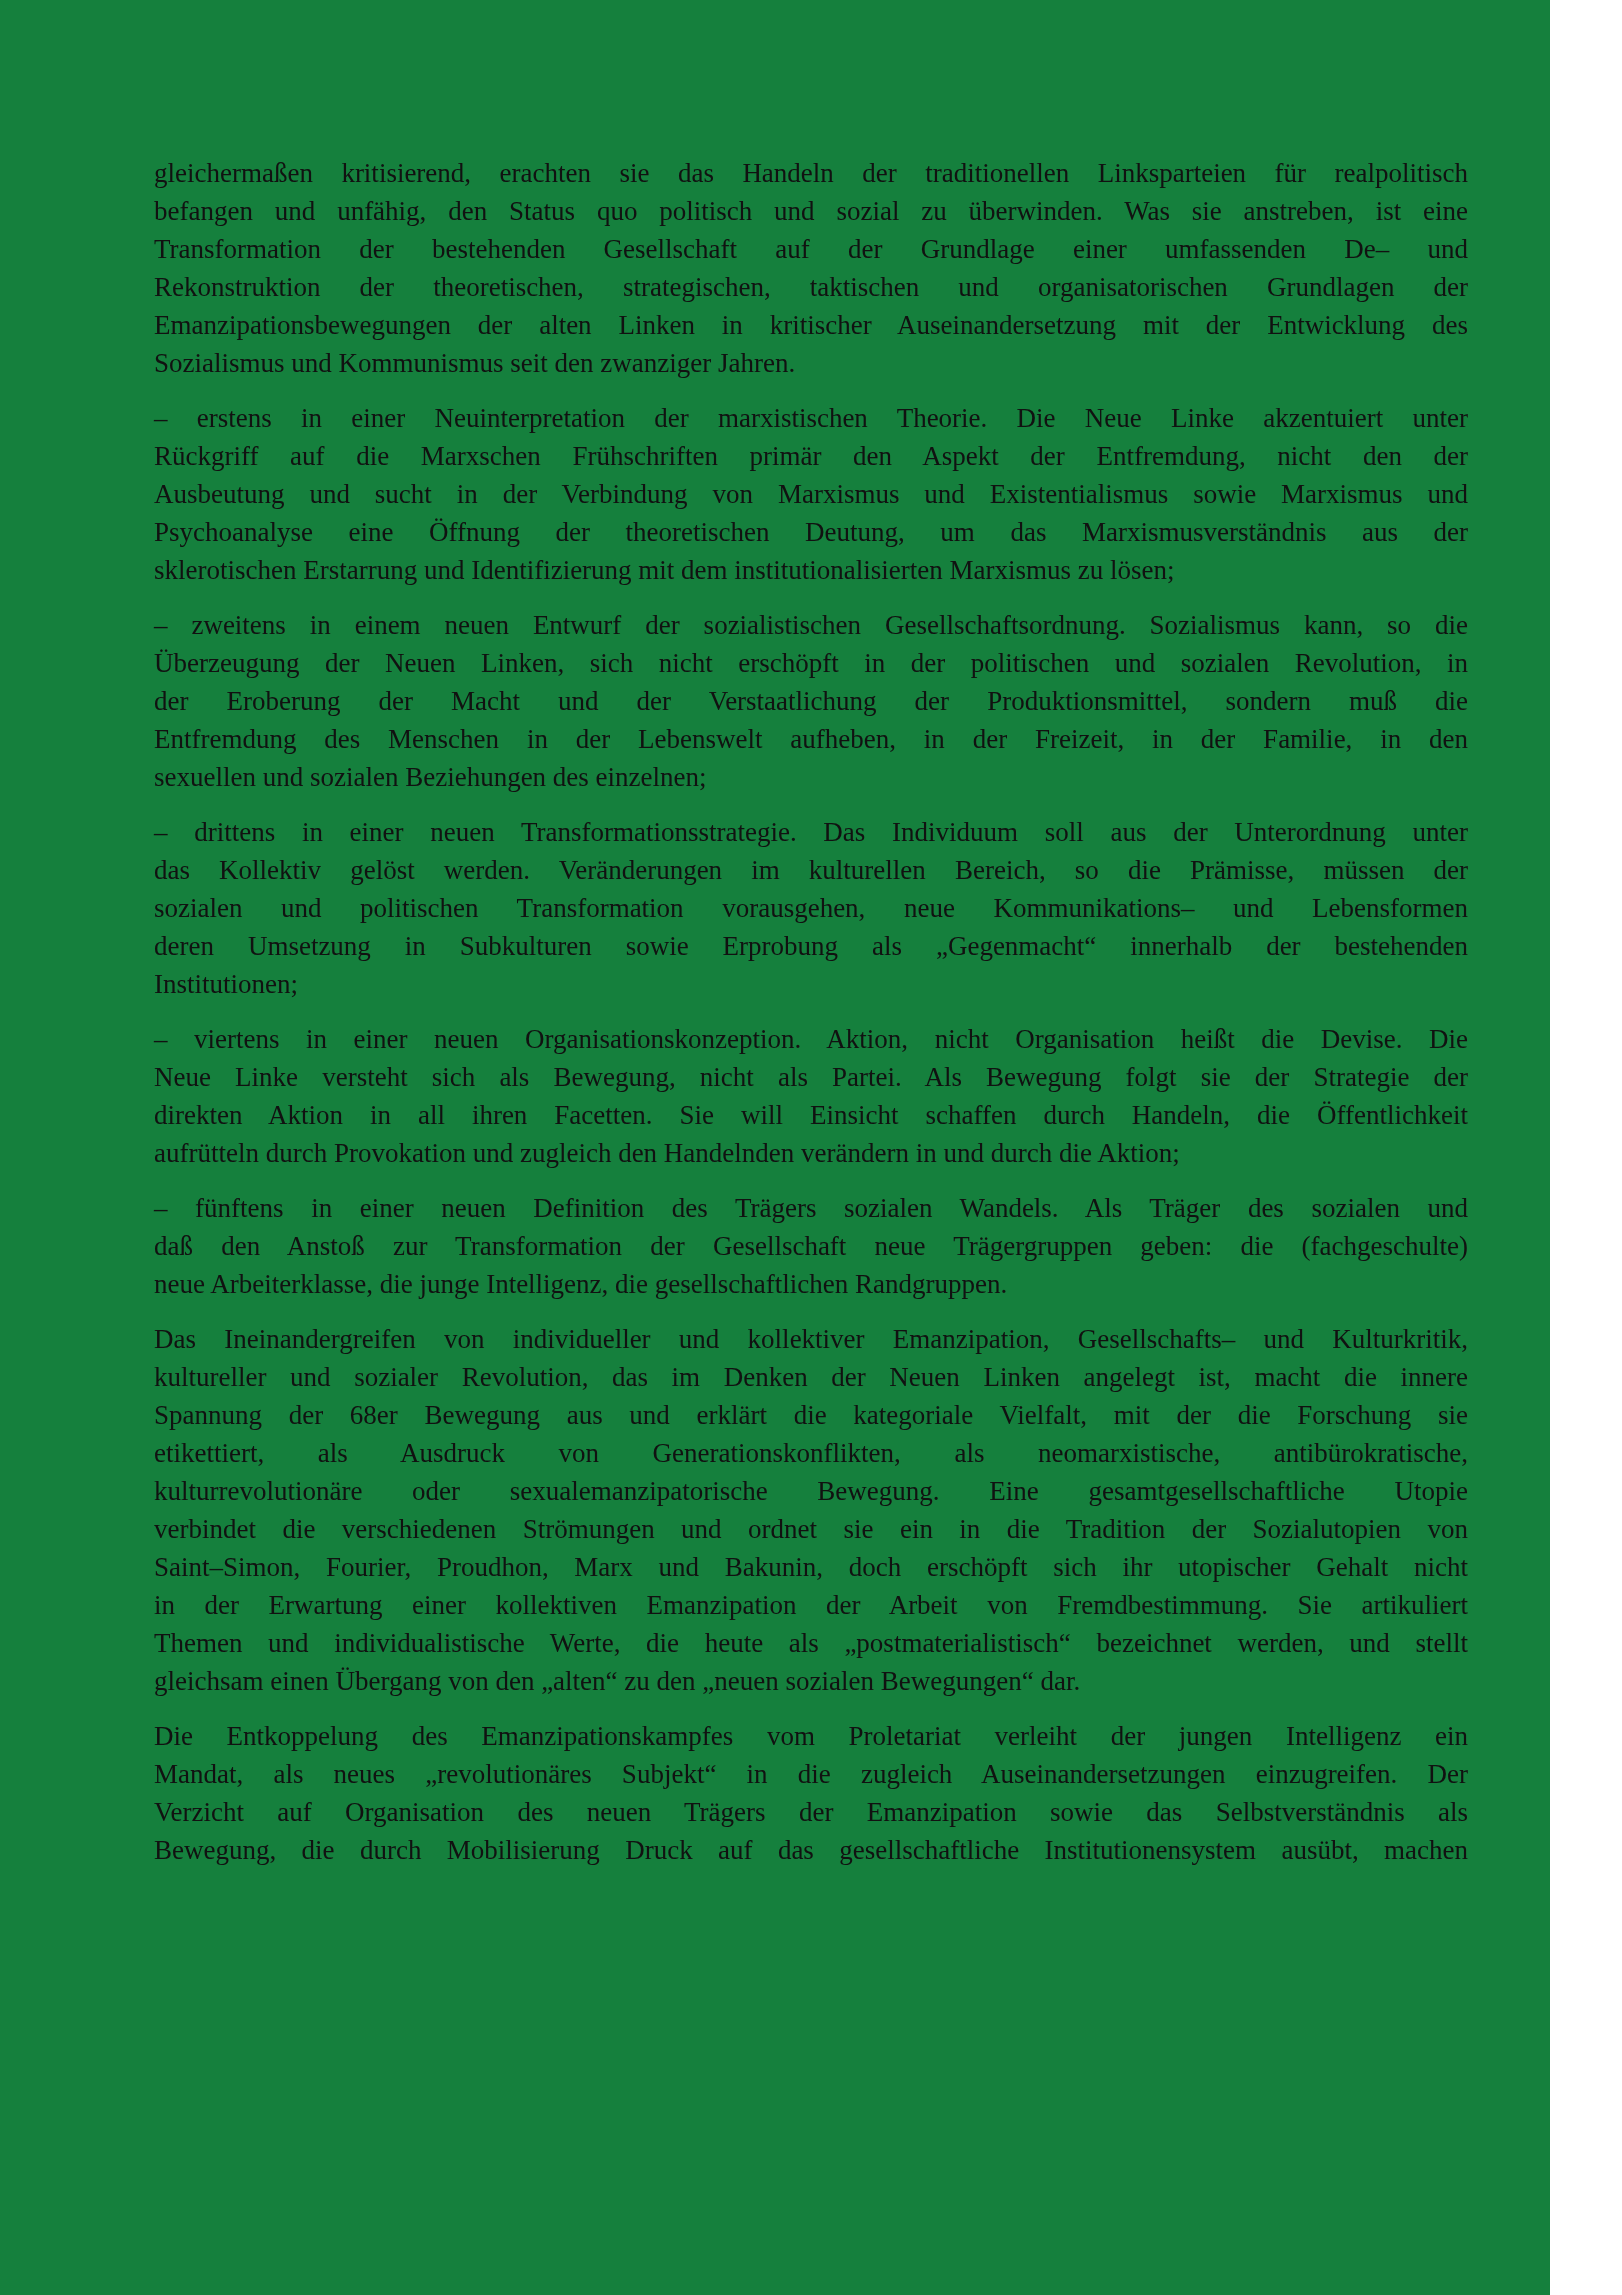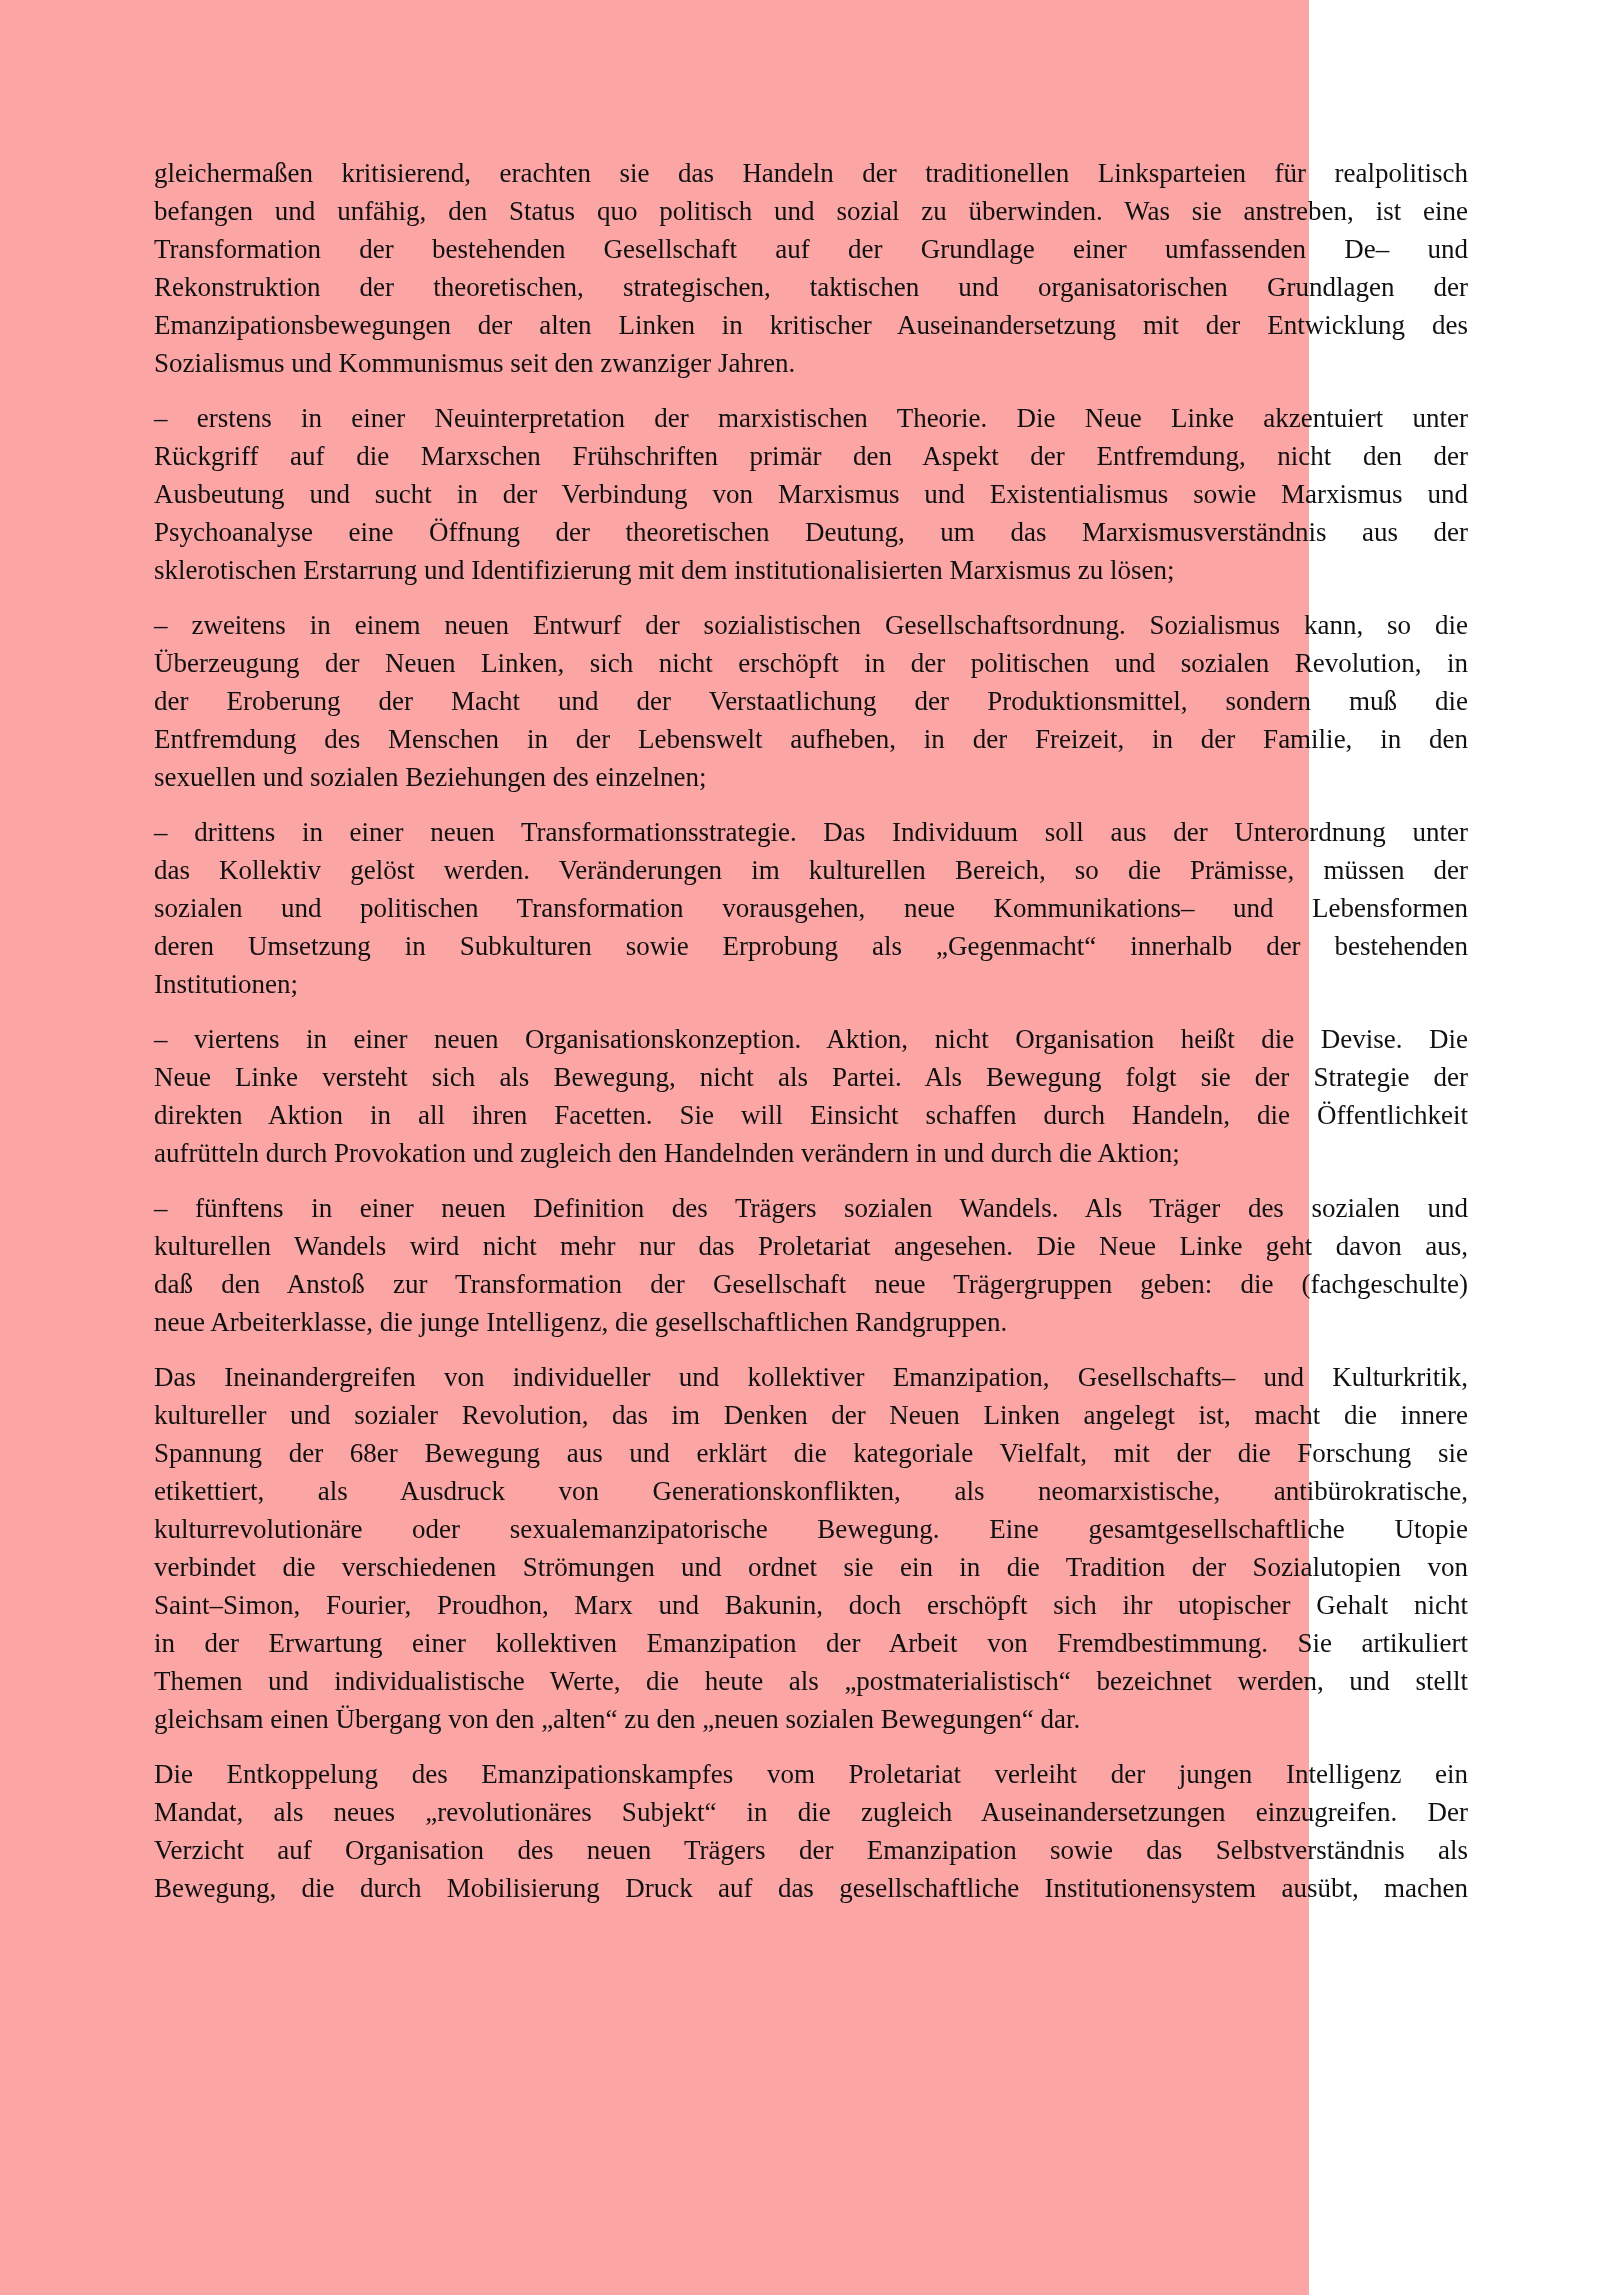--- a/index.html
+++ b/index.html
@@ -9,23 +9,24 @@
   }
   body {
     width: 1622px;
     height: 2295px;
     position: relative;
     overflow: hidden;
   }
   .page {
     position: absolute;
     left: 0; top: 0;
-    width: 1309px;
+    width: 1534px;
     height: 2295px;
-    background: #fca5a5;
+    background: #15803d;
+    padding-left: 16px;
   }
   .text-block {
     position: absolute;
     left: 154px;
     top: 154px;
     width: 1314px;
     font-family: "Liberation Serif", "DejaVu Serif", serif;
     font-size: 27px;
     color: #111111;
   }
@@ -87,21 +88,20 @@
 
     <p class="para">
       <span class="line">– viertens in einer neuen Organisationskonzeption. Aktion, nicht Organisation heißt die Devise. Die</span>
       <span class="line">Neue Linke versteht sich als Bewegung, nicht als Partei. Als Bewegung folgt sie der Strategie der</span>
       <span class="line">direkten Aktion in all ihren Facetten. Sie will Einsicht schaffen durch Handeln, die Öffentlichkeit</span>
       <span class="line last">aufrütteln durch Provokation und zugleich den Handelnden verändern in und durch die Aktion;</span>
     </p>
 
     <p class="para">
       <span class="line">– fünftens in einer neuen Definition des Trägers sozialen Wandels. Als Träger des sozialen und</span>
-      <span class="line">kulturellen Wandels wird nicht mehr nur das Proletariat angesehen. Die Neue Linke geht davon aus,</span>
       <span class="line">daß den Anstoß zur Transformation der Gesellschaft neue Trägergruppen geben: die (fachgeschulte)</span>
       <span class="line last">neue Arbeiterklasse, die junge Intelligenz, die gesellschaftlichen Randgruppen.</span>
     </p>
 
     <p class="para">
       <span class="line">Das Ineinandergreifen von individueller und kollektiver Emanzipation, Gesellschafts– und Kulturkritik,</span>
       <span class="line">kultureller und sozialer Revolution, das im Denken der Neuen Linken angelegt ist, macht die innere</span>
       <span class="line">Spannung der 68er Bewegung aus und erklärt die kategoriale Vielfalt, mit der die Forschung sie</span>
       <span class="line">etikettiert, als Ausdruck von Generationskonflikten, als neomarxistische, antibürokratische,</span>
       <span class="line">kulturrevolutionäre oder sexualemanzipatorische Bewegung. Eine gesamtgesellschaftliche Utopie</span>

